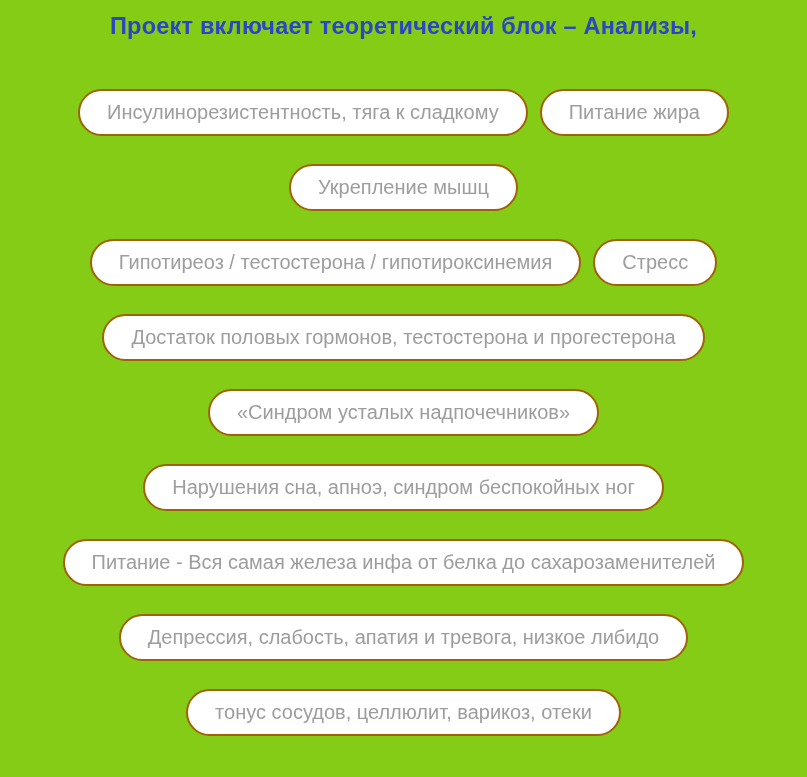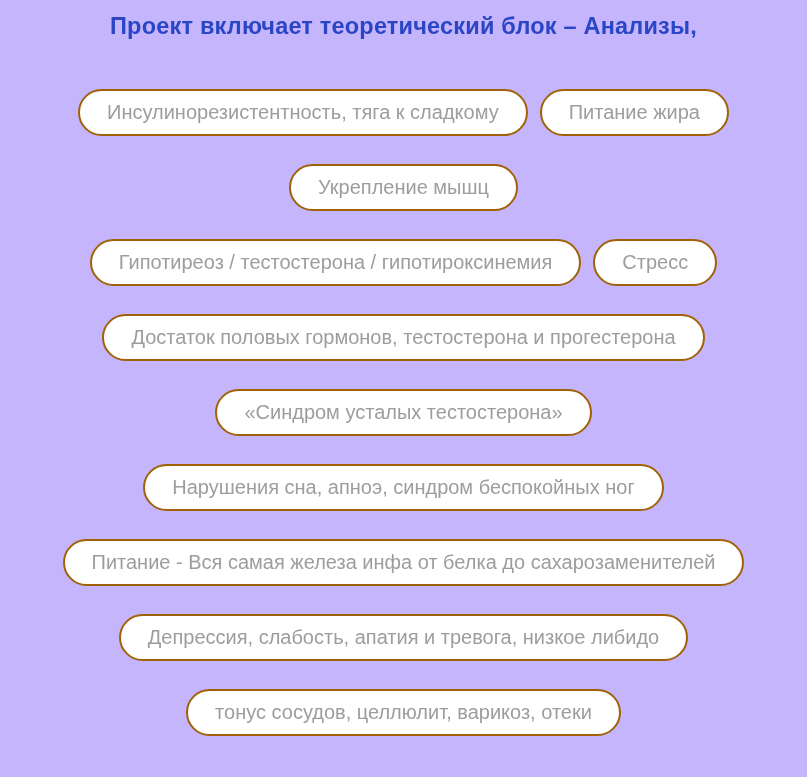--- a/index.html
+++ b/index.html
@@ -5,21 +5,21 @@
   * { box-sizing: border-box; }
   html, body {
     margin: 0;
     padding: 0;
     background: #ffffff;
     font-family: "Liberation Sans", sans-serif;
   }
   .page {
     width: 807px;
     height: 777px;
-    background: #c4b5fd;
+    background: #84cc16;
     overflow: hidden;
     position: relative;
   }
   .title {
     margin: 0;
     padding-top: 9px;
     text-align: center;
     color: #2b46c4;
     font-weight: bold;
     font-size: 23.5px;
@@ -75,21 +75,21 @@
     <div class="pill-row">
       <div class="pill">Гипотиреоз / тестостерона / гипотироксинемия</div>
       <div class="pill">Стресс</div>
     </div>
 
     <div class="pill-row">
       <div class="pill">Достаток половых гормонов, тестостерона и прогестерона</div>
     </div>
 
     <div class="pill-row">
-      <div class="pill">«Синдром усталых тестостерона»</div>
+      <div class="pill">«Синдром усталых надпочечников»</div>
     </div>
 
     <div class="pill-row">
       <div class="pill">Нарушения сна, апноэ, синдром беспокойных ног</div>
     </div>
 
     <div class="pill-row">
       <div class="pill">Питание - Вся самая железа инфа от белка до сахарозаменителей</div>
     </div>
 

